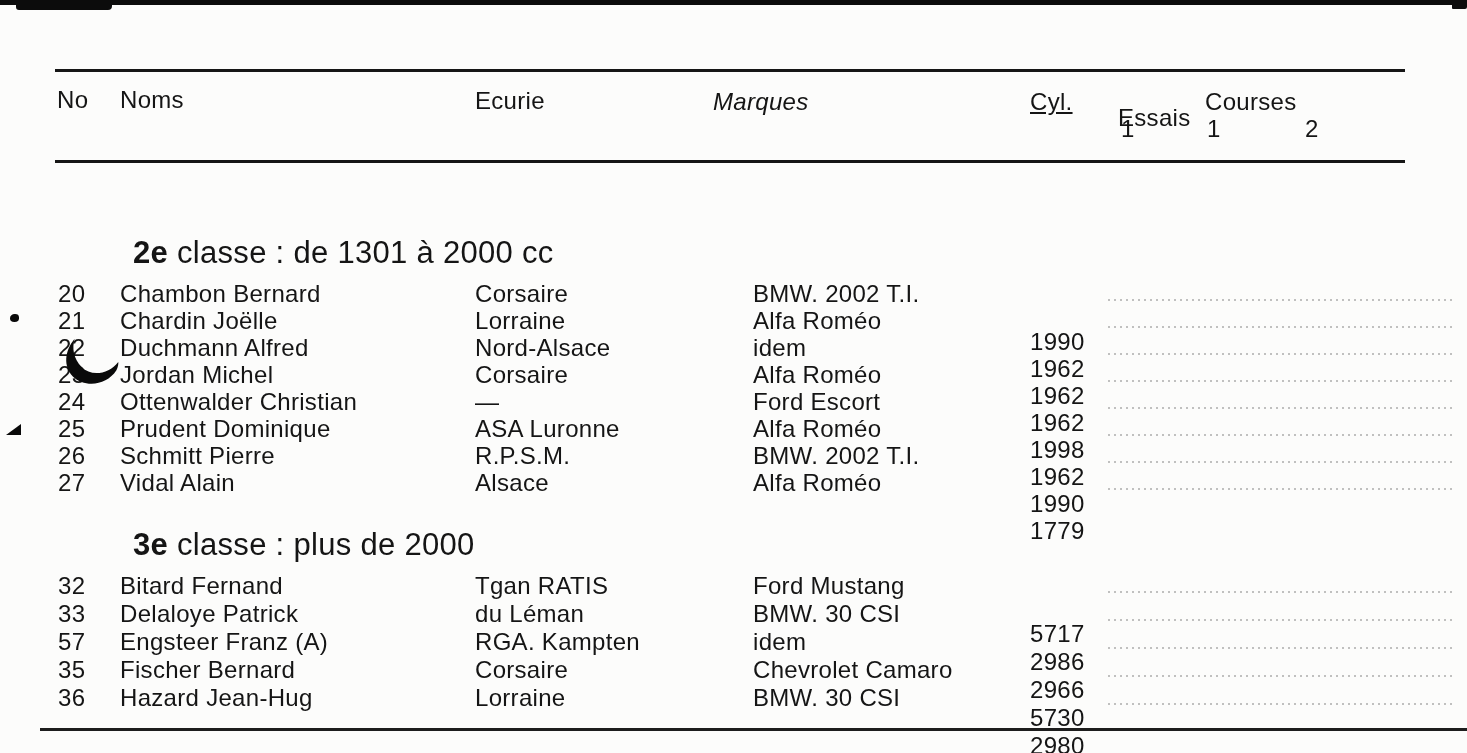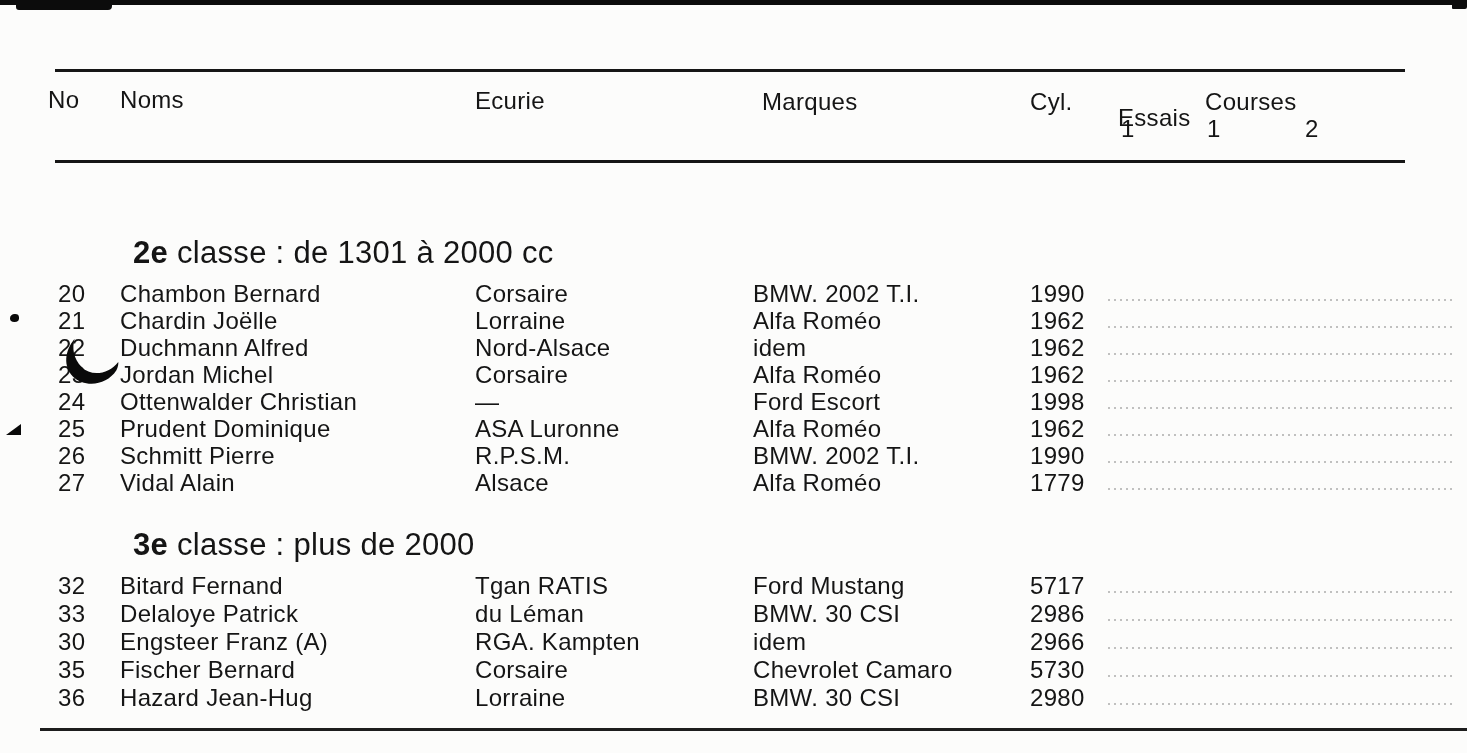--- a/index.html
+++ b/index.html
@@ -14,25 +14,25 @@
   .topbar{position:absolute;top:0;left:0;width:1467px;height:5px;background:#0c0c0c;}
   .topblob-l{position:absolute;top:0;left:16px;width:96px;height:10px;background:#0c0c0c;border-radius:0 0 4px 3px;}
   .topblob-r{position:absolute;top:0;left:1452px;width:15px;height:9px;background:#0c0c0c;border-radius:0 0 2px 1px;}
   .bottom-rule{position:absolute;top:728px;left:40px;width:1427px;height:3px;background:#1d1d1d;}
   
   .rule{position:absolute;left:55px;width:1350px;height:3px;background:#161616;}
   .rule-top{top:69px;}
   .rule-mid{top:160px;}
   
   .hdr{position:absolute;font-size:24px;letter-spacing:.3px;white-space:nowrap;}
-  .h-no{left:48px;top:86px;text-align:center;}
+  .h-no{left:57px;top:86px;text-align:center;}
   .h-noms{left:120px;top:86px;}
   .h-ecurie{left:475px;top:87px;}
-  .h-marques{left:762px;top:88px;}
-  .h-cyl{left:1030px;top:88px;}
+  .h-marques{left:713px;top:88px;font-style:italic;}
+  .h-cyl{left:1030px;top:88px;text-decoration:underline;}
   .h-essais{left:1118px;top:88px;margin-top:16px;}
   .h-courses{left:1205px;top:88px;}
   .h-essais1{left:1121px;top:115px;}
   .h-courses1{left:1207px;top:115px;}
   .h-courses2{left:1305px;top:115px;}
   
   .section-title{position:absolute;left:133px;font-size:31px;letter-spacing:.3px;white-space:nowrap;}
   .st-0{top:235px;}
   .st-1{top:527px;}
   .section-title b{font-weight:700;}
@@ -41,21 +41,21 @@
   .rows-0{top:280px;}
   .rows-1{top:572px;}
   .rows-0 .row{height:27px;line-height:27px;}
   .rows-1 .row{height:28px;line-height:28px;}
   .row{position:relative;width:1467px;}
   .cell{position:absolute;top:0;font-size:24px;letter-spacing:.3px;white-space:nowrap;}
   .cell.no{left:58px;}
   .cell.name{left:120px;text-align:center;}
   .cell.ecurie{left:475px;}
   .cell.marque{left:753px;}
-  .cell.cyl{left:1030px;}
+  .cell.cyl{left:1030px;margin-top:48px;}
   .dots{
     position:absolute;left:1108px;top:19px;width:348px;height:2px;
     background:repeating-linear-gradient(90deg,#8f8f8f 0 2px,transparent 2px 6px);
     opacity:.55;
   }
   
   .dot-mark{position:absolute;left:10px;top:314px;width:9px;height:8px;background:#090909;border-radius:55% 45% 50% 50%;}
   .tri-mark{position:absolute;left:6px;top:424px;width:0;height:0;border-left:15px solid transparent;border-bottom:11px solid #090909;}
   .blot{position:absolute;left:56px;top:336px;width:66px;height:52px;transform:rotate(-8deg);}
   .blot svg{width:100%;height:100%;}
@@ -168,21 +168,21 @@
       </div>
       <div class="row">
         <span class="cell no">33</span>
         <span class="cell name">Delaloye Patrick</span>
         <span class="cell ecurie">du Léman</span>
         <span class="cell marque">BMW. 30 CSI</span>
         <span class="cell cyl">2986</span>
         <span class="dots"></span>
       </div>
       <div class="row">
-        <span class="cell no">30</span>
+        <span class="cell no">57</span>
         <span class="cell name">Engsteer Franz (A)</span>
         <span class="cell ecurie">RGA. Kampten</span>
         <span class="cell marque">idem</span>
         <span class="cell cyl">2966</span>
         <span class="dots"></span>
       </div>
       <div class="row">
         <span class="cell no">35</span>
         <span class="cell name">Fischer Bernard</span>
         <span class="cell ecurie">Corsaire</span>

